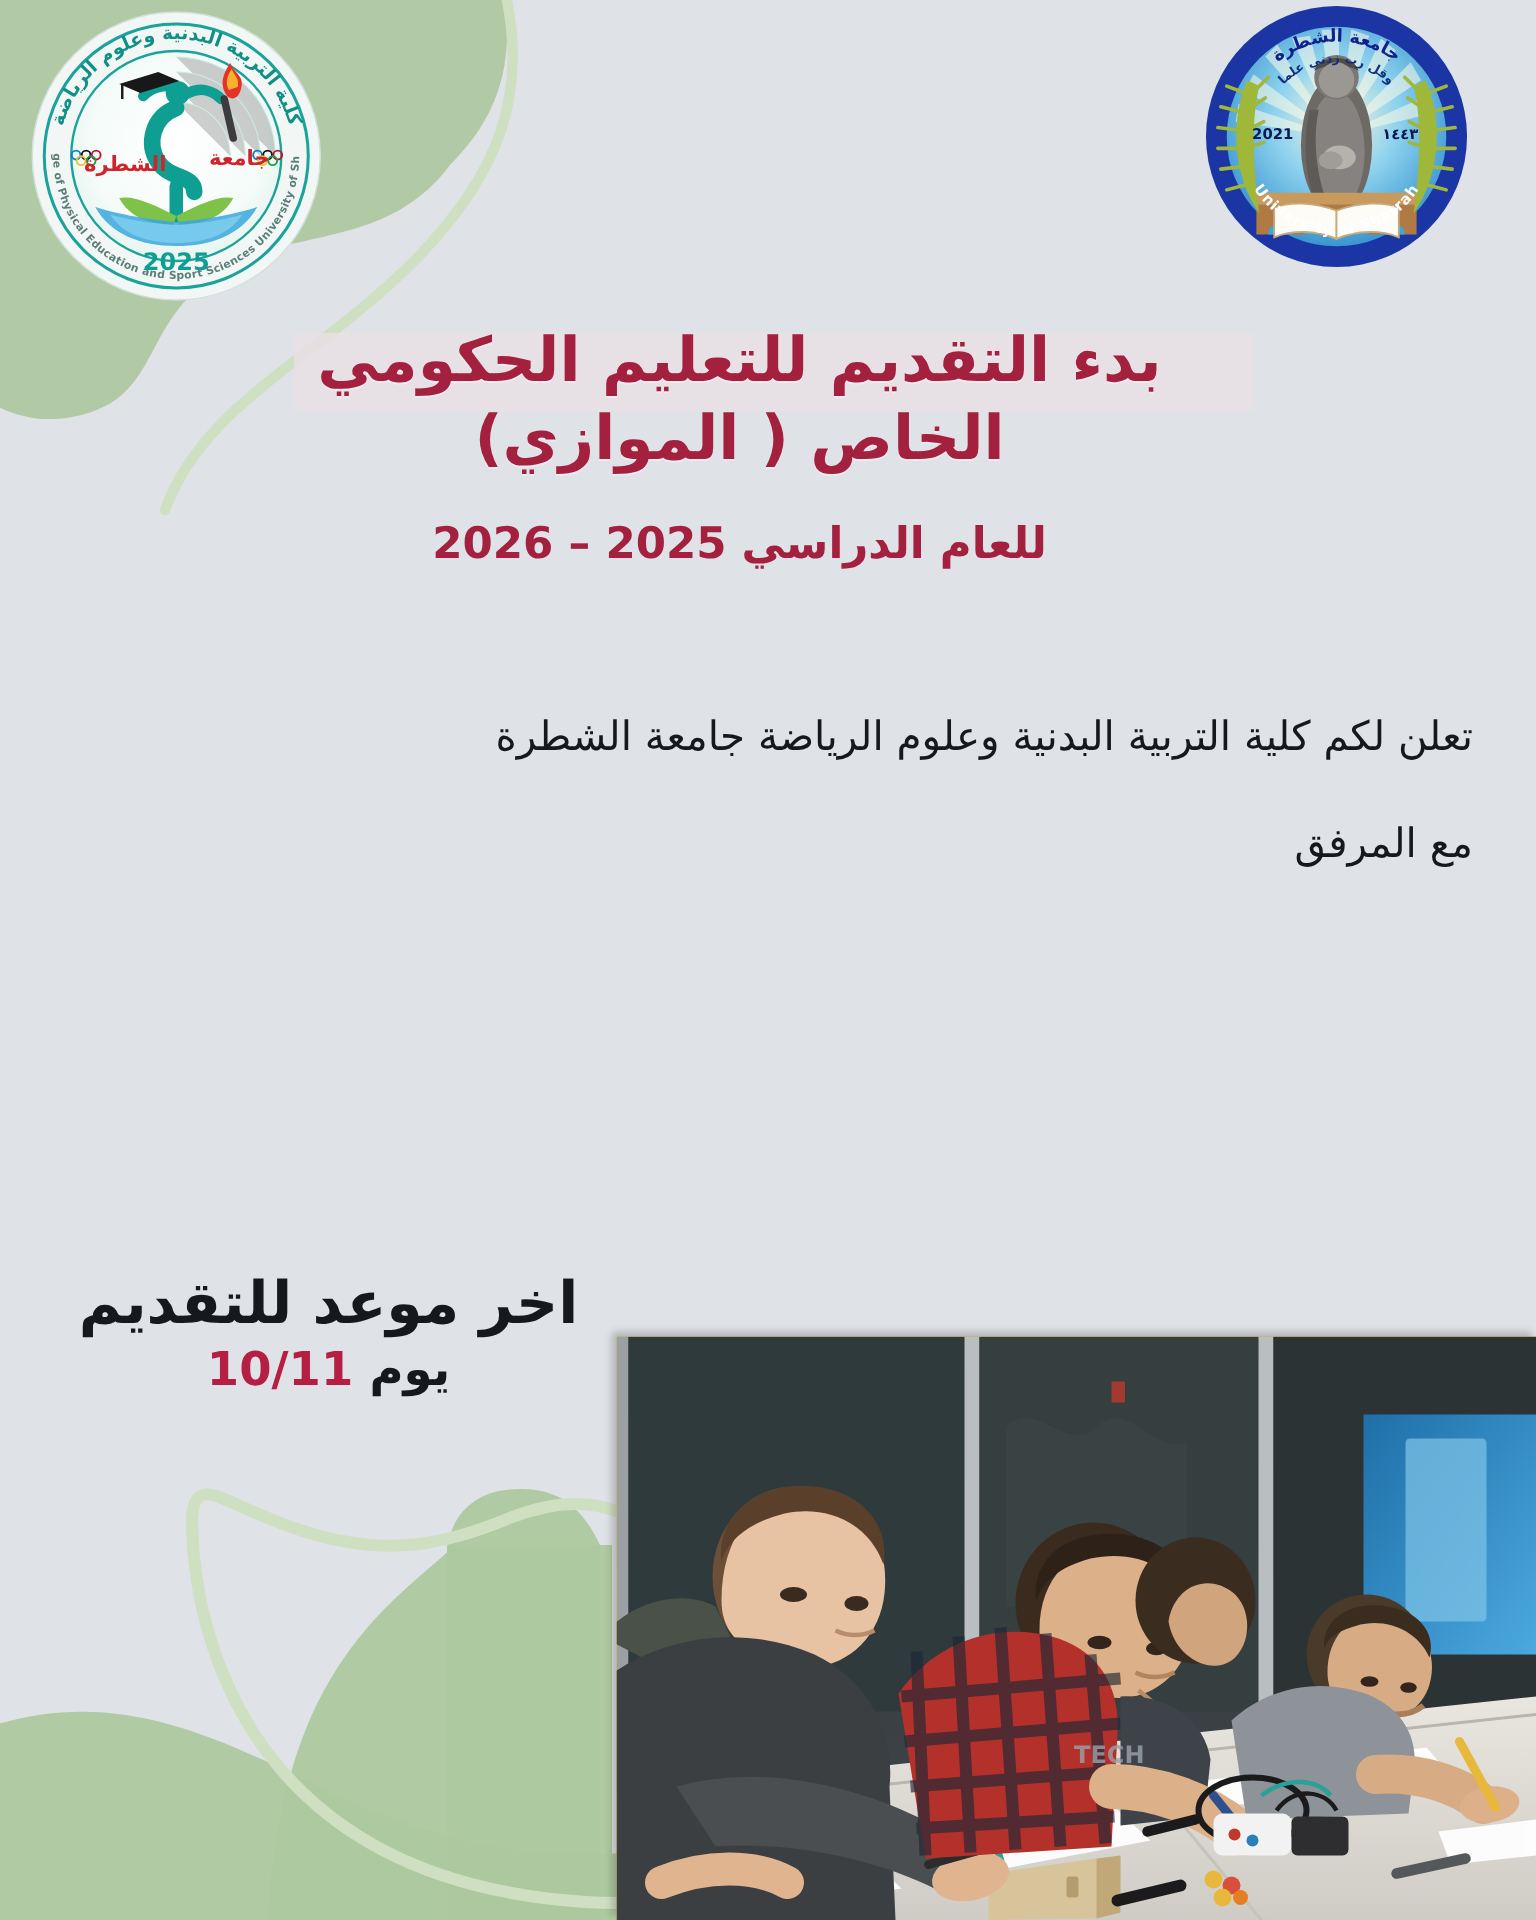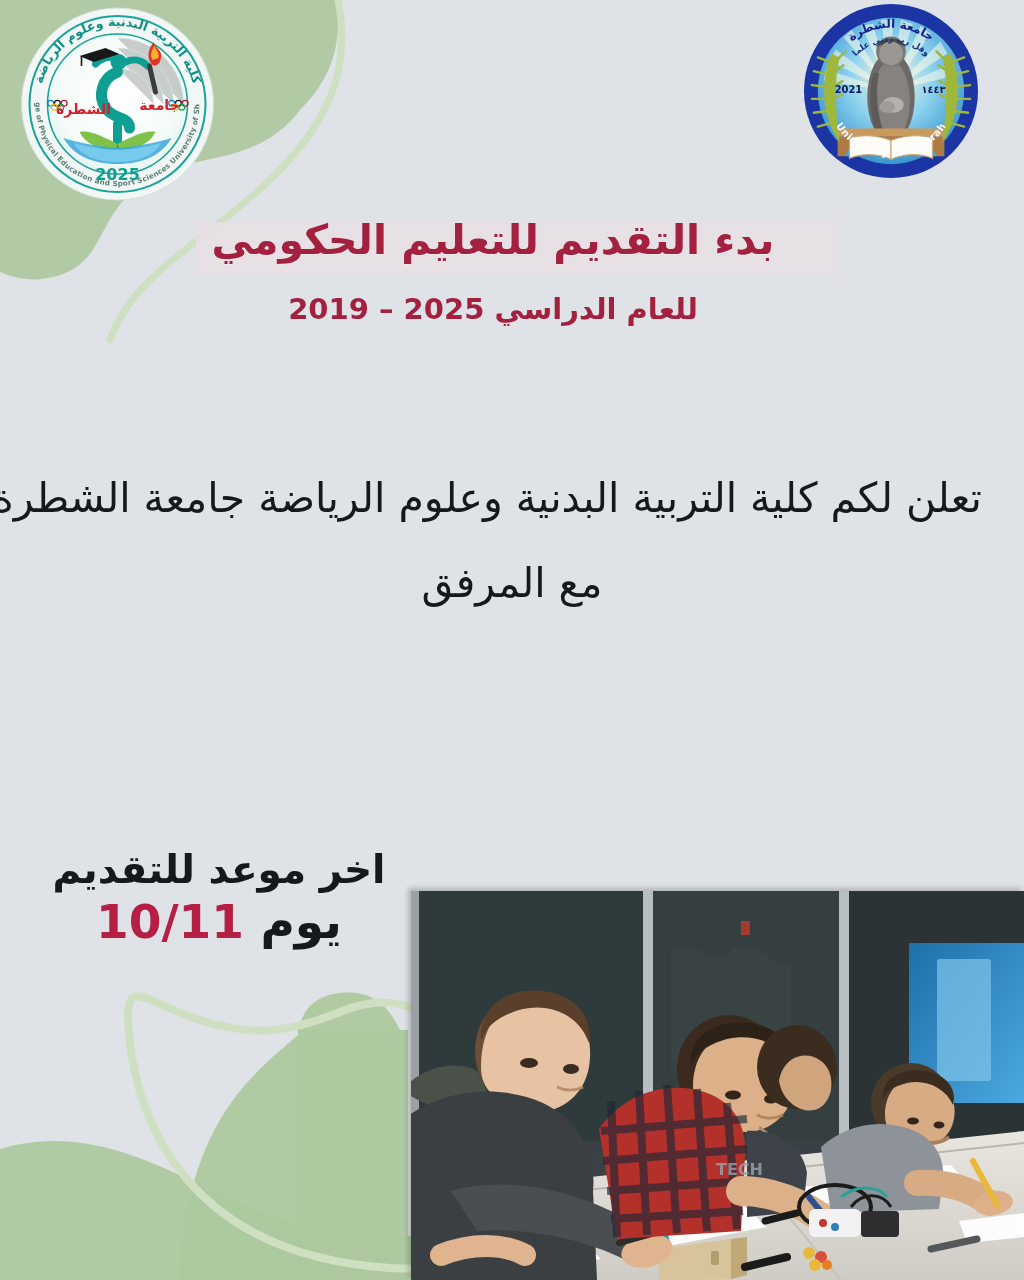--- a/index.html
+++ b/index.html
@@ -50,41 +50,42 @@
     line-height:1.2;
   }
 
   
   .body-wrap{
     position:absolute; z-index:6;
     left:42px; top:478px; width:940px;
     text-align:center;
   }
   .body-line{
-    font-size:41px;
+    font-size:27px;
     color:#15181c;
     line-height:1.0;
     margin-bottom:44px;
     white-space:nowrap;
+    text-align:right;
   }
   .body-line:last-child{ margin-bottom:0; }
 
   
   .deadline{
     position:absolute; z-index:6;
     left:24px; top:848px; width:390px;
     text-align:center;
     line-height:1.12;
   }
   .deadline-l1{
     font-size:39px; color:#15181c; font-weight:600;
     white-space:nowrap;
   }
   .deadline-l2{
-    font-size:47px; color:#15181c; font-weight:600;
+    font-size:31px; color:#15181c; font-weight:600;
     white-space:nowrap; margin-top:4px;
   }
   .deadline-date{ color:#b41f43; }
 
   
   .photo{
     position:absolute; z-index:7;
     left:411px; top:891px;
     width:613px; height:389px;
     overflow:hidden;
@@ -321,21 +322,22 @@
       </text>
 
       <text x="47" y="92" font-size="10" font-weight="bold" fill="#0d1a4f" text-anchor="middle">2021</text>
       <text x="133" y="92" font-size="10" font-weight="bold" fill="#0d1a4f" text-anchor="middle">١٤٤٣</text>
     </svg>
   </div>
 
   <div class="headline-wrap">
     <div class="headline-band"></div>
     <div class="headline">بدء التقديم للتعليم الحكومي</div>
-    <div class="subhead">للعام الدراسي  2025 – 2019</div>
+    <div class="headline">الخاص ( الموازي)</div>
+    <div class="subhead">للعام الدراسي  2025 – 2026</div>
   </div>
 
   <div class="body-wrap">
     <div class="body-line">تعلن لكم كلية التربية البدنية وعلوم الرياضة جامعة الشطرة</div>
     <div class="body-line">مع المرفق</div>
   </div>
 
   <div class="deadline">
     <div class="deadline-l1">اخر موعد للتقديم</div>
     <div class="deadline-l2">

